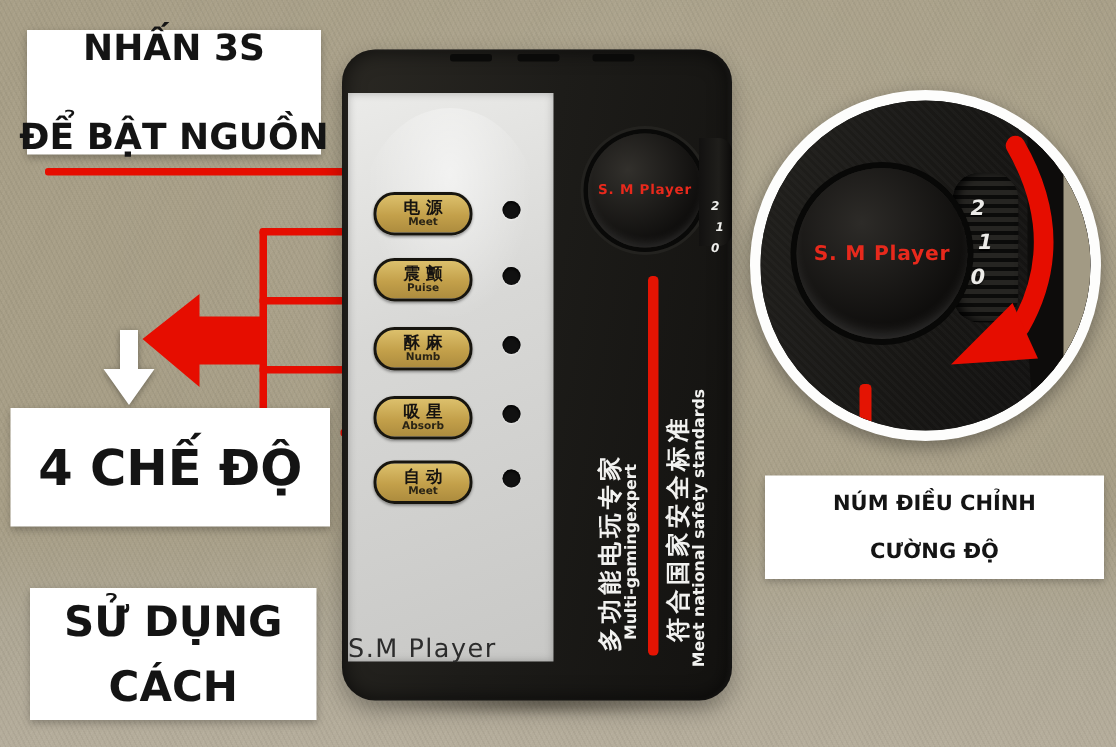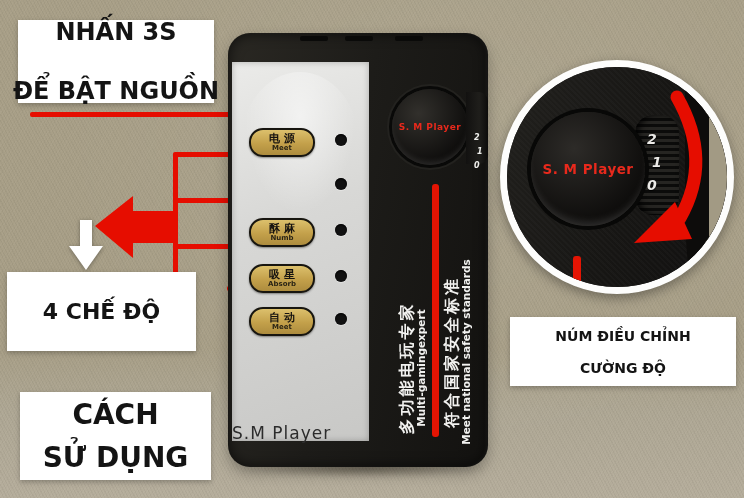--- a/index.html
+++ b/index.html
@@ -13,21 +13,21 @@
   .texture{position:absolute;inset:0;pointer-events:none;
     background-image:
       repeating-linear-gradient(63deg, rgba(0,0,0,.04) 0 1px, transparent 1px 3px),
       repeating-linear-gradient(-63deg, rgba(255,255,255,.035) 0 1px, transparent 1px 3px);}
   
   .abox{position:absolute;background:#ffffff;color:#141414;
     display:flex;flex-direction:column;align-items:center;justify-content:center;
     text-align:center;font-weight:bold;box-shadow:0 2px 5px rgba(0,0,0,.25);}
   .abox .l{white-space:nowrap;}
   .box-power{left:18px;top:20px;width:196px;height:83px;font-size:24px;line-height:39px;gap:20px;}
-  .box-modes{left:7px;top:272px;width:189px;height:79px;font-size:22px;line-height:38px;}
+  .box-modes{left:7px;top:272px;width:213px;height:79px;font-size:33px;line-height:38px;}
   .box-usage{left:20px;top:392px;width:191px;height:88px;font-size:28px;line-height:43px;}
   .box-knob{left:510px;top:317px;width:226px;height:69px;font-size:14px;line-height:32px;}
   
   .rline{position:absolute;background:#e60d00;border-radius:2px;}
   .l-power{left:30px;top:112px;width:228px;height:5px;}
   .l-vert{left:173px;top:153px;width:5px;height:121px;}
   .l-pulse{left:173px;top:152px;width:90px;height:5px;}
   .l-numb{left:173px;top:198px;width:88px;height:5px;}
   .l-absorb{left:173px;top:244px;width:88px;height:5px;}
   .l-auto{left:227px;top:286px;width:37px;height:5px;}
@@ -118,20 +118,24 @@
     <div class="vent v1"></div>
     <div class="vent v2"></div>
     <div class="vent v3"></div>
 
     <div class="panel">
       <div class="sheen"></div>
       <div class="btn b0">
         <div class="cn">电源</div>
         <div class="en">Meet</div>
       </div>
+      <div class="btn b1">
+        <div class="cn">震颤</div>
+        <div class="en">Puise</div>
+      </div>
       <div class="btn b3">
         <div class="cn">吸星</div>
         <div class="en">Absorb</div>
       </div>
       <div class="btn b2">
         <div class="cn">酥麻</div>
         <div class="en">Numb</div>
       </div>
       <div class="btn b4">
         <div class="cn">自动</div>
@@ -192,20 +196,20 @@
   </svg>
 
   <div class="abox box-power">
     <div class="l">NHẤN 3S</div>
     <div class="l">ĐỂ BẬT NGUỒN</div>
   </div>
   <div class="abox box-modes">
     <div class="l">4 CHẾ ĐỘ</div>
   </div>
   <div class="abox box-usage">
+    <div class="l">SỬ DỤNG</div>
     <div class="l">CÁCH</div>
-    <div class="l">SỬ DỤNG</div>
   </div>
   <div class="abox box-knob">
     <div class="l">NÚM ĐIỀU CHỈNH</div>
     <div class="l">CƯỜNG ĐỘ</div>
   </div>
 </div>
 
 </body></html>

